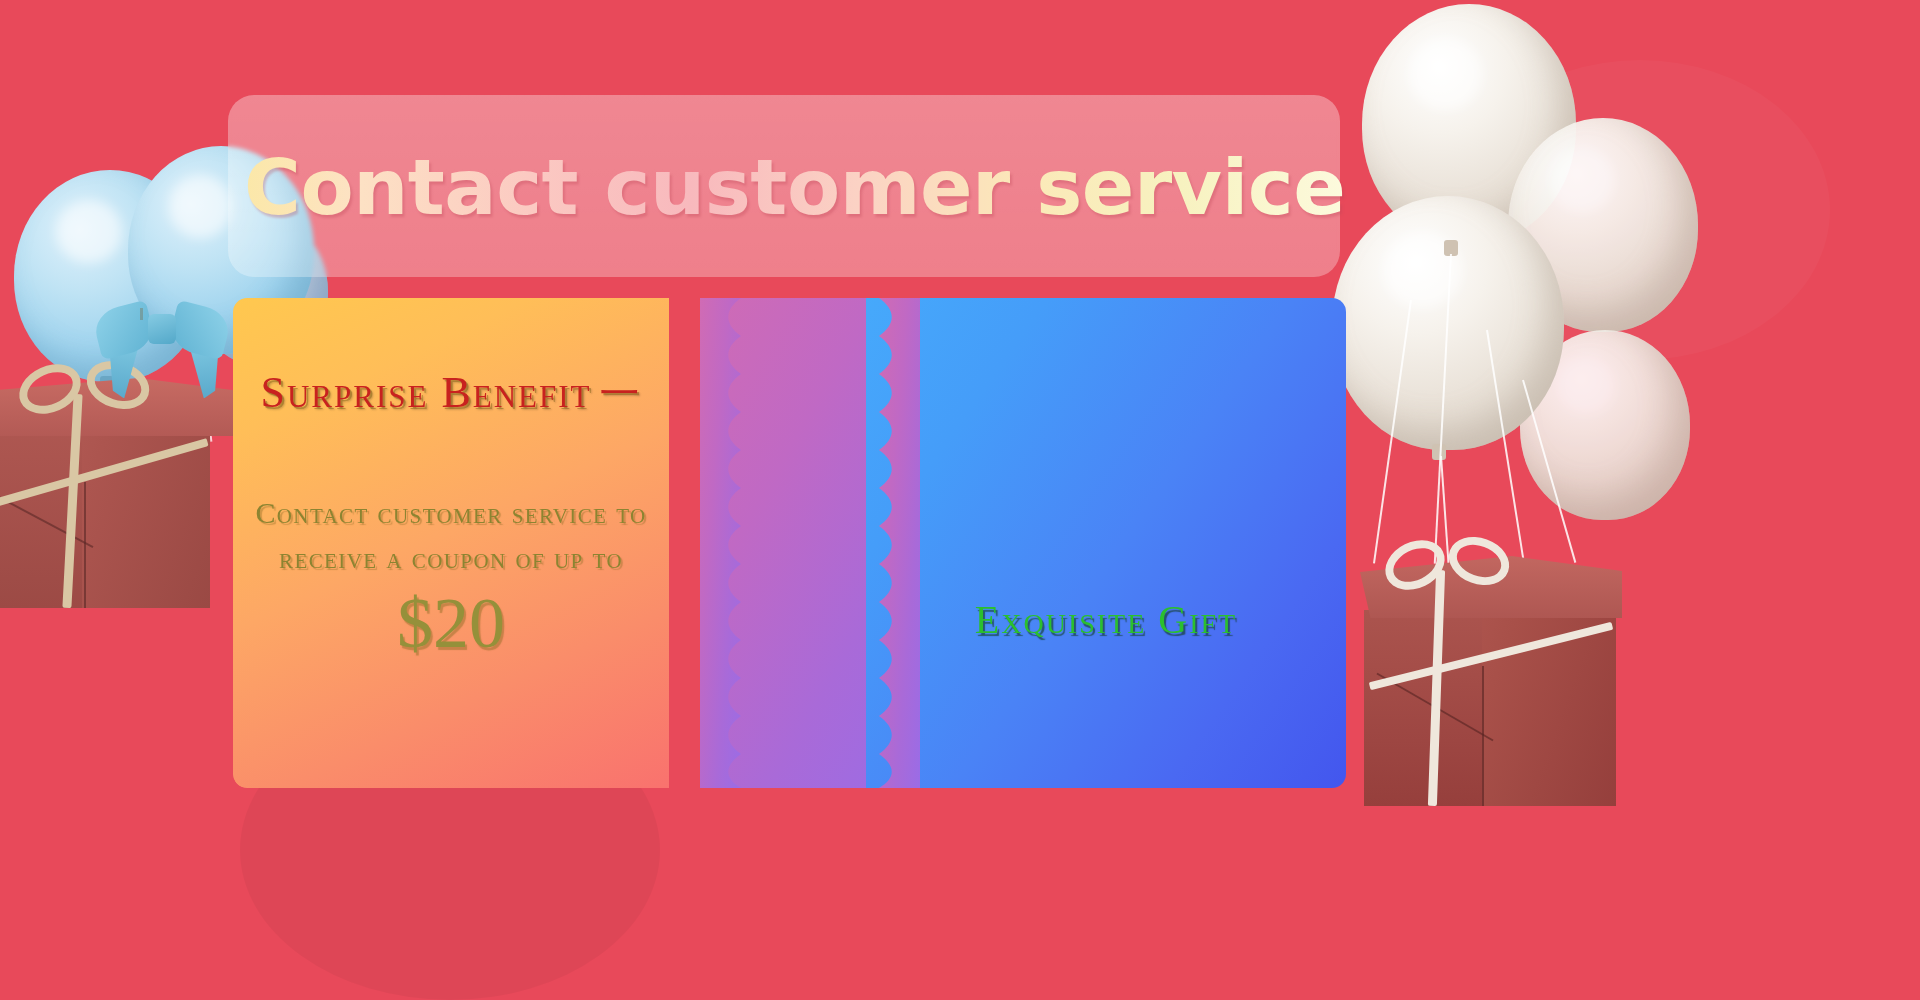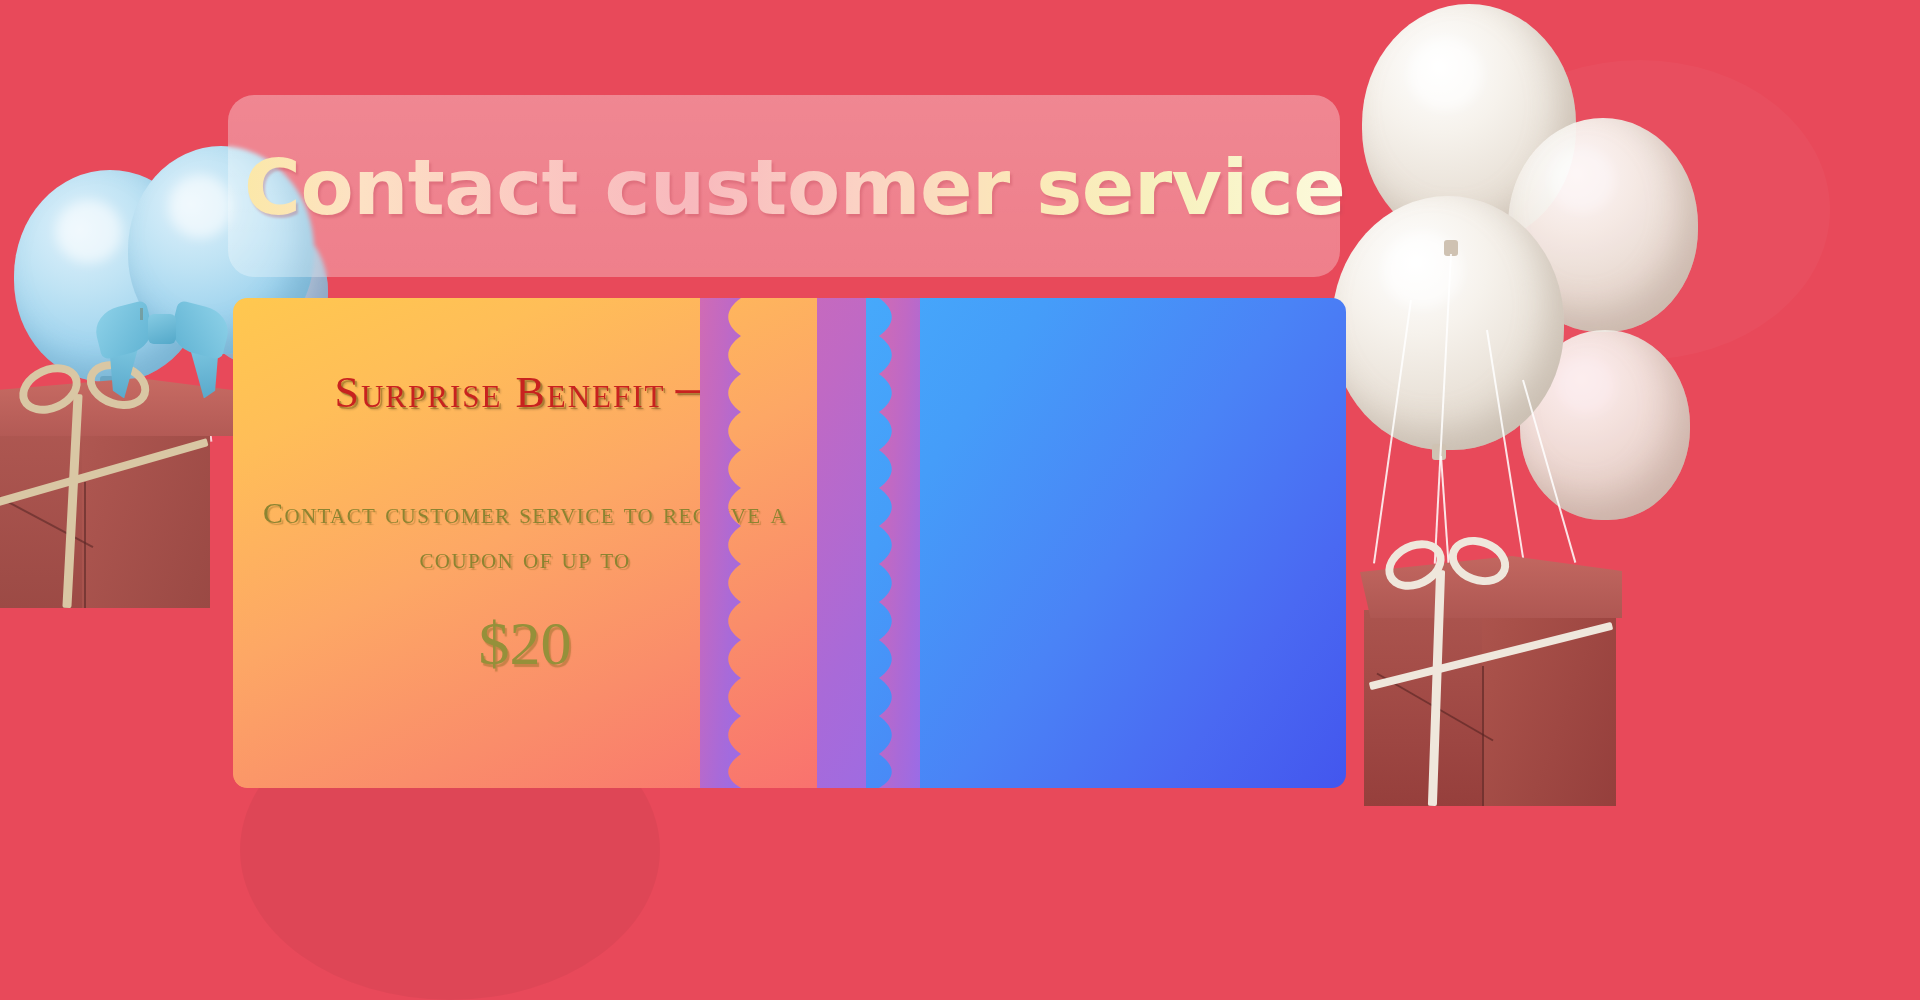--- a/index.html
+++ b/index.html
@@ -43,21 +43,21 @@
   }
 
   
   .coupon {
     position:absolute; top:298px; height:490px;
     overflow:hidden;
   }
 
   
   #coupon-left {
-    left:233px; width:584px;
+    left:233px; width:436px;
     background:linear-gradient(155deg,#ffc84f 0%, #ffbe58 20%, #fda765 48%, #fa8d6a 74%, #f9726e 100%);
     border-radius:14px 0 0 14px;
     -webkit-mask-image:
        radial-gradient(circle 11px at 100% 0px, transparent 10px, #000 11px),
        linear-gradient(#000,#000);
   }
   
   #coupon-left .scallop-r, #coupon-right .scallop-l {
     position:absolute; top:0; width:24px; height:100%;
   }
@@ -105,21 +105,21 @@
   }
   #body-left  { top:192px; color:#8c8431; text-shadow:2px 2px 1px rgba(150,110,40,.45); padding:0 10px; }
   #body-right { top:190px; color:#1fa12a; text-shadow:2px 2px 1px rgba(20,60,30,.55); padding:0 30px; }
 
   .coupon-amount {
     position:absolute; left:0; right:0; text-align:center;
     font-family:"Liberation Serif", serif;
     white-space:nowrap;
   }
   #amount-left {
-    top:310px; font-size:62px; color:#95903a;
+    top:284px; font-size:72px; color:#95903a;
     text-shadow:2px 3px 1px rgba(150,110,40,.5);
   }
   #amount-right {
     top:298px; font-size:40px; font-variant:small-caps; letter-spacing:2px;
     color:#2bbf2e; text-shadow:2px 3px 1px rgba(15,55,25,.6);
   }
 
   
   #tiny-mark {
     position:absolute; left:140px; top:308px; width:3px; height:12px;
@@ -336,20 +336,21 @@
 
     <div class="coupon-body" id="body-left">Contact customer service to receive a coupon of up to</div>
 
     <div class="coupon-amount" id="amount-left">$20</div>
   </div>
   <div id="tiny-mark"></div>
 
   <div class="coupon" id="coupon-right">
 
 
+    <div class="coupon-amount" id="amount-right">Exquisite Gift</div>
   </div>
 
   <svg style="position:absolute;left:700px;top:298px;width:220px;height:490px;z-index:3;pointer-events:none" viewBox="0 0 220 490" preserveAspectRatio="none">
 
     <path d="M41,0 C24,12 24,26 41,38 C24,50 24,64 41,76
              C24,88 24,102 41,114 C24,126 24,140 41,152
              C24,164 24,178 41,190 C24,202 24,216 41,228
              C24,240 24,254 41,266 C24,278 24,292 41,304
              C24,316 24,330 41,342 C24,354 24,368 41,380
              C24,392 24,406 41,418 C24,430 24,444 41,456

